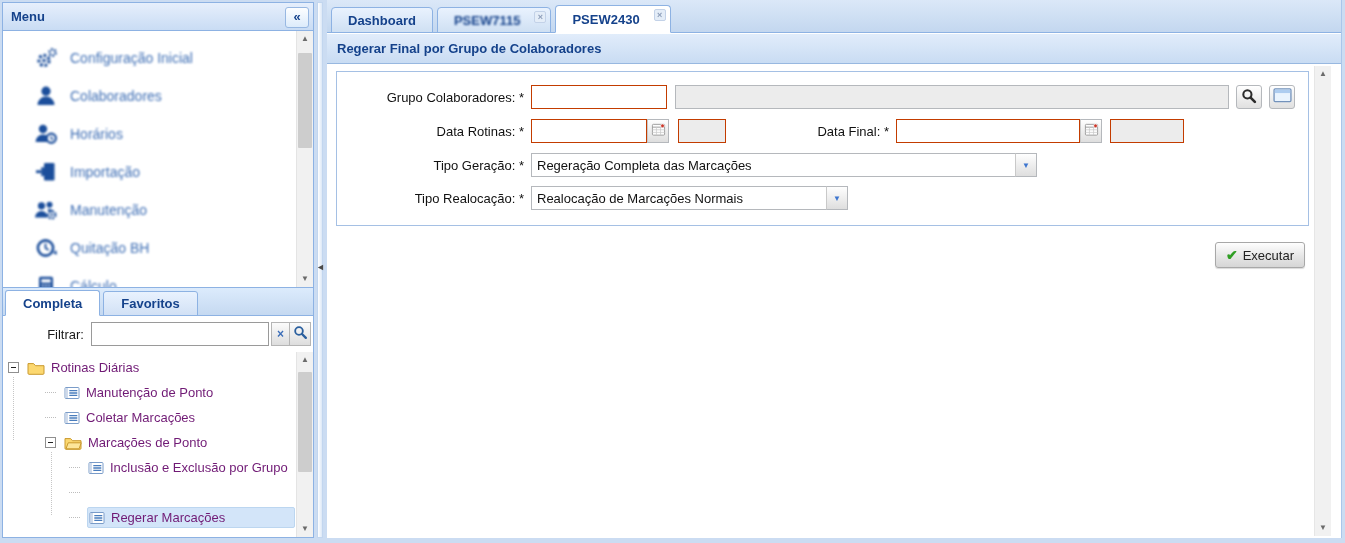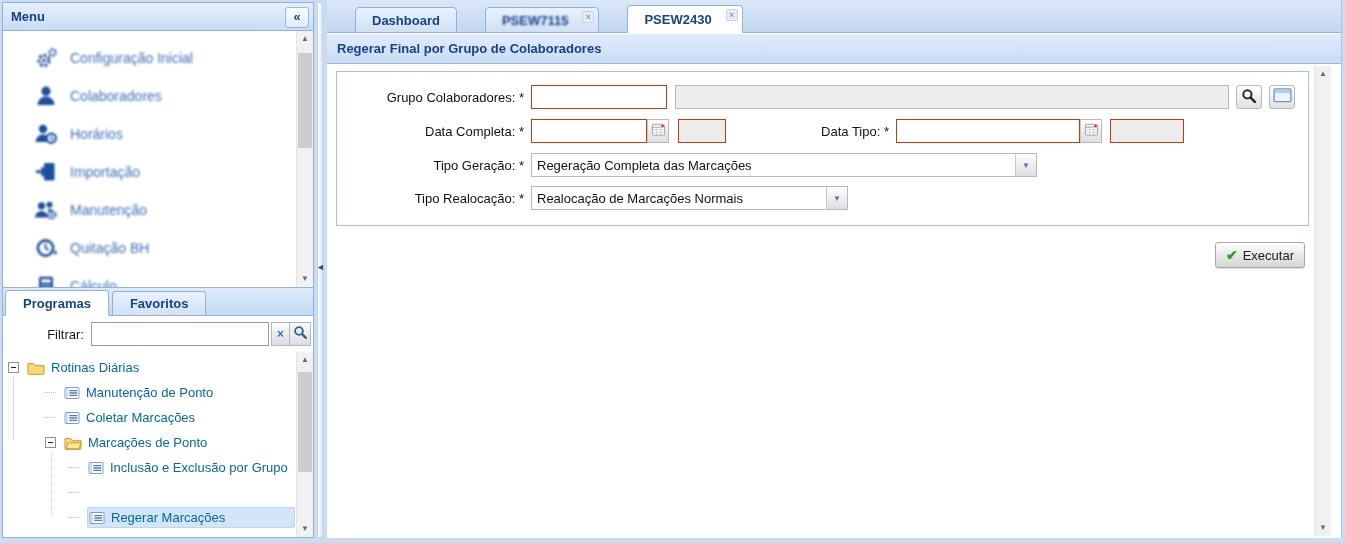--- a/index.html
+++ b/index.html
@@ -45,34 +45,34 @@
   .trow { height:25px; display:flex; align-items:center; cursor:pointer; position:relative; }
   .trow.lv0 { padding-left:5px; }
   .trow.lv1 { padding-left:42px; }
   .trow.lv2 { padding-left:66px; }
   .toggle { width:11px; height:11px; border:1px solid #8f8f8f; background:#fff; flex:none; margin-right:7px; position:relative; }
   .toggle::before { content:""; position:absolute; left:2px; top:4px; width:5px; height:1px; background:#222; }
   .stub { width:11px; height:1px; border-top:1px dotted #bdbdbd; flex:none; margin-right:7px; }
   .hl { display:flex; align-items:center; flex:1; height:21px; padding-left:1px; margin-right:18px; border-radius:2px; }
   .trow.selected .hl { background:#d3e5f9; border:1px solid #bcd6f0; }
   .ticon { flex:none; margin-right:6px; display:flex; align-items:center; }
-  .tlabel { color:#0369a1; white-space:nowrap; }
+  .tlabel { color:#701a75; white-space:nowrap; }
   .guide { position:absolute; width:1px; border-left:1px dotted #c6c6c6; }
   .g1 { left:10px; top:25px; height:63px; }
   .g2 { left:48px; top:100px; height:63px; }
 
   
   #splitter { position:absolute; left:315px; top:2px; width:11px; bottom:5px; cursor:col-resize; }
   .split-bar { position:absolute; left:2px; top:0; bottom:0; width:6px; background:linear-gradient(90deg,#ffffff,#dce8f7); border:1px solid #c2d6ef; }
   .split-arrow { position:absolute; left:1px; top:260px; font-size:9px; color:#4a4a4a; cursor:pointer; }
 
   
   #main { position:absolute; left:327px; top:0; right:3px; bottom:5px; display:flex; flex-direction:column; background:#fff; border-right:1px solid #aac6ea; }
   .tabbar { height:33px; flex:none; background:linear-gradient(#dbe8f8,#c3d7ef); border-bottom:1px solid #8db2e3; display:flex; align-items:flex-end; padding-left:4px; gap:4px; }
-  .tab { height:26px; margin-bottom:-1px; padding:0 16px; display:flex; align-items:center; border:1px solid #8db2e3; border-radius:4px 4px 0 0; background:linear-gradient(#e9f2fe,#cfe0f3); font-weight:bold; font-size:13px; color:#15428b; position:relative; cursor:pointer; z-index:1;margin-left:24px; }
+  .tab { height:26px; margin-bottom:-1px; padding:0 16px; display:flex; align-items:center; border:1px solid #8db2e3; border-radius:4px 4px 0 0; background:linear-gradient(#e9f2fe,#cfe0f3); font-weight:bold; font-size:13px; color:#15428b; position:relative; cursor:pointer; z-index:1; }
   .tab.closable { padding-right:30px; }
   .tab.active { background:#fff; border-bottom-color:#fff; height:28px; z-index:2; }
   .tab .blur { filter:blur(1.2px); }
   .tab-close { position:absolute; right:4px; top:3px; width:12px; height:12px; border:1px solid #c3d2e8; border-radius:2px; background:#e4edf8; color:#8b9cb8; font-size:9px; font-weight:bold; line-height:10px; text-align:center; cursor:pointer; }
 
   .panel-header { height:31px; flex:none; background:linear-gradient(#e2edfb,#c9dcf3); border-bottom:1px solid #98b8e0; box-shadow:inset 0 1px 0 #fff; display:flex; align-items:center; padding-left:10px; }
   .panel-title { font-weight:bold; font-size:13px; color:#15428b; }
 
   .content { flex:1; position:relative; background:#fff; }
   .form-box { position:absolute; left:9px; top:7px; width:973px; height:155px; border:1px solid #a5c0e4; }
@@ -198,21 +198,21 @@
       </div>
       <div class="vscroll">
         <span class="sb-btn top">▲</span>
         <span class="sb-thumb menu-thumb"></span>
         <span class="sb-btn bottom">▼</span>
       </div>
     </div>
 
     <div class="side-tabstrip">
       <div class="side-tab active">
-        <span>Programas</span>
+        <span>Completa</span>
       </div>
       <div class="side-tab">
         <span>Favoritos</span>
       </div>
     </div>
 
     <div class="filter-bar">
       <span class="filter-label">Filtrar:</span>
       <input class="filter-input" type="text" value="" style="">
       <div class="mini-btn clear">
@@ -365,33 +365,33 @@
           <span class="gap7"></span>
           <div class="icon-btn">
             <span><svg width="19" height="15" viewBox="0 0 20 16">
                   <rect x="1" y="1" width="18" height="13.5" rx="1.2" fill="#eaf4fe" stroke="#7392bb" stroke-width="1.4"></rect>
                   <rect x="1.8" y="1.8" width="16.4" height="3.6" fill="#aecdf0"></rect>
                 </svg></span>
           </div>
         </div>
 
         <div class="frow r2">
-          <span class="flabel">Data Completa: *</span>
+          <span class="flabel">Data Rotinas: *</span>
           <input class="tf req w116" type="text" value="" style="">
           <div class="trigger">
             <span><svg width="15" height="15" viewBox="0 0 16 16">
                   <rect x="1.5" y="2.5" width="13" height="11.5" rx="1" fill="#fdfdfd" stroke="#9a9a9a"></rect>
                   <path d="M1.5 5.5h13" stroke="#9a9a9a"></path>
                   <path d="M5.8 5.5v8.5M10.2 5.5v8.5M1.5 8.3h13M1.5 11.1h13" stroke="#c9c9c9" stroke-width="0.8"></path>
                   <circle cx="12.3" cy="4.1" r="2" fill="#cc3628" stroke="#fff" stroke-width="0.7"></circle>
                 </svg></span>
           </div>
           <span class="gap9"></span>
           <input class="tf req dis w48" type="text" disabled="" value="" style="">
-          <span class="flabel df">Data Tipo: *</span>
+          <span class="flabel df">Data Final: *</span>
           <input class="tf req w184" type="text" value="" style="">
           <div class="trigger">
             <span><svg width="15" height="15" viewBox="0 0 16 16">
                   <rect x="1.5" y="2.5" width="13" height="11.5" rx="1" fill="#fdfdfd" stroke="#9a9a9a"></rect>
                   <path d="M1.5 5.5h13" stroke="#9a9a9a"></path>
                   <path d="M5.8 5.5v8.5M10.2 5.5v8.5M1.5 8.3h13M1.5 11.1h13" stroke="#c9c9c9" stroke-width="0.8"></path>
                   <circle cx="12.3" cy="4.1" r="2" fill="#cc3628" stroke="#fff" stroke-width="0.7"></circle>
                 </svg></span>
           </div>
           <span class="gap8"></span>

